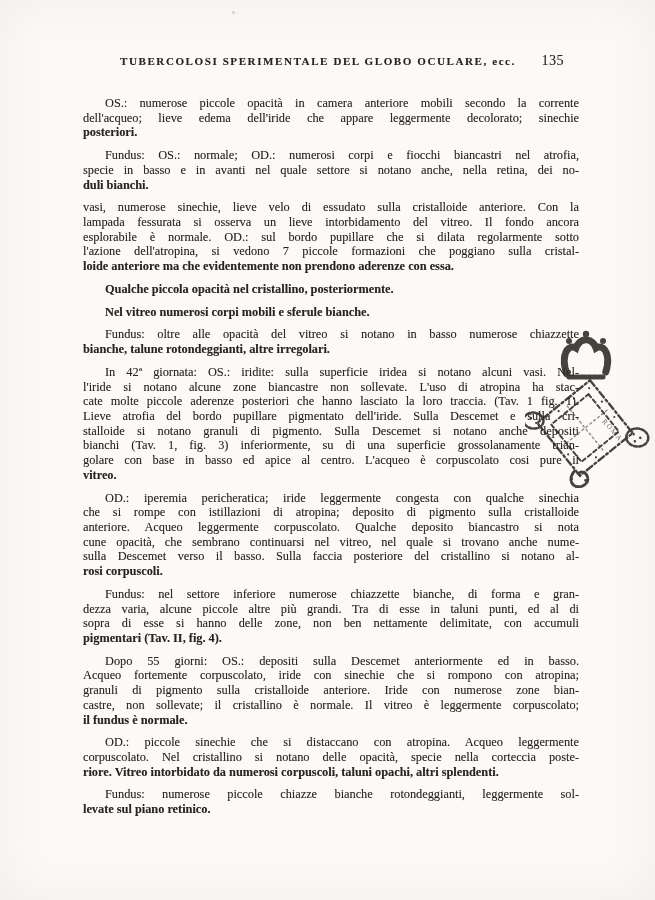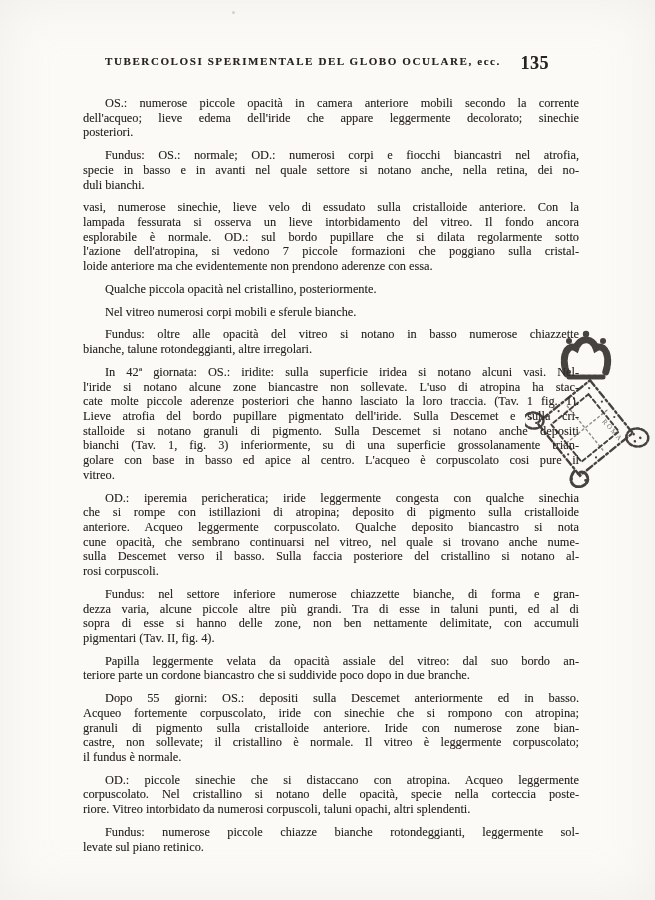--- a/index.html
+++ b/index.html
@@ -7,41 +7,41 @@
   .page{
     position:relative;
     width:655px;height:900px;
     background:#fbfaf7;
     overflow:hidden;
     font-family:"Liberation Serif", serif;
     color:#29241f;
     box-shadow: inset 0 0 50px rgba(205,200,190,0.22);
   }
   .header{
-    position:absolute; top:55px; left:75px; width:512px; height:18px;
+    position:absolute; top:55px; left:90px; width:512px; height:18px;
   }
   .running-title{
     position:absolute; left:30px; top:0;
     font-size:11px; font-weight:bold; letter-spacing:1.6px;
     white-space:nowrap;
     text-shadow:0.2px 0.2px 0 rgba(40,35,30,0.35);
   }
   .page-number{
     position:absolute; right:38px; top:-2px;
-    font-size:18px; font-weight:bold; letter-spacing:0.5px;
+    font-size:14px; font-weight:normal; letter-spacing:0.5px;
     text-shadow:0.2px 0.2px 0 rgba(40,35,30,0.35);
   }
   .body-text{
     position:absolute; top:88px; left:75px; width:512px;
     font-size:12.3px; line-height:14.72px;
     text-shadow:0.2px 0.2px 0 rgba(40,35,30,0.30);
   }
   .para{margin:8px;}
   .ln{ text-align:justify; text-align-last:justify; }
-  .ln.last{ text-align-last:left; }
+  .ln.last{ text-align-last:left;font-weight:bold; }
   .ln.first{ text-indent:22px; }
   .stamp{
     position:absolute; left:525px; top:328px; width:128px; height:160px;
     opacity:0.88;
   }
   .speck{
     position:absolute; width:3px; height:3px; border-radius:50%;
     background:rgba(120,115,108,0.28);
   }
 </style>
@@ -101,24 +101,20 @@
         <div class="ln">sulla Descemet verso il basso. Sulla faccia posteriore del cristallino si notano al-</div>
         <div class="ln last">rosi corpuscoli.</div>
       </div>
       <div class="para">
         <div class="ln first">Fundus: nel settore inferiore numerose chiazzette bianche, di forma e gran-</div>
         <div class="ln">dezza varia, alcune piccole altre più grandi. Tra di esse in taluni punti, ed al di</div>
         <div class="ln">sopra di esse si hanno delle zone, non ben nettamente delimitate, con accumuli</div>
         <div class="ln last">pigmentari (Tav. II, fig. 4).</div>
       </div>
       <div class="para">
-        <div class="ln first">Papilla leggermente velata da opacità assiale del vitreo: dal suo bordo an-</div>
-        <div class="ln last">teriore parte un cordone biancastro che si suddivide poco dopo in due branche.</div>
-      </div>
-      <div class="para">
         <div class="ln first">Dopo 55 giorni: OS.: depositi sulla Descemet anteriormente ed in basso.</div>
         <div class="ln">Acqueo fortemente corpuscolato, iride con sinechie che si rompono con atropina;</div>
         <div class="ln">granuli di pigmento sulla cristalloide anteriore. Iride con numerose zone bian-</div>
         <div class="ln">castre, non sollevate; il cristallino è normale. Il vitreo è leggermente corpuscolato;</div>
         <div class="ln last">il fundus è normale.</div>
       </div>
       <div class="para">
         <div class="ln first">OD.: piccole sinechie che si distaccano con atropina. Acqueo leggermente</div>
         <div class="ln">corpuscolato. Nel cristallino si notano delle opacità, specie nella corteccia poste-</div>
         <div class="ln last">riore. Vitreo intorbidato da numerosi corpuscoli, taluni opachi, altri splendenti.</div>

